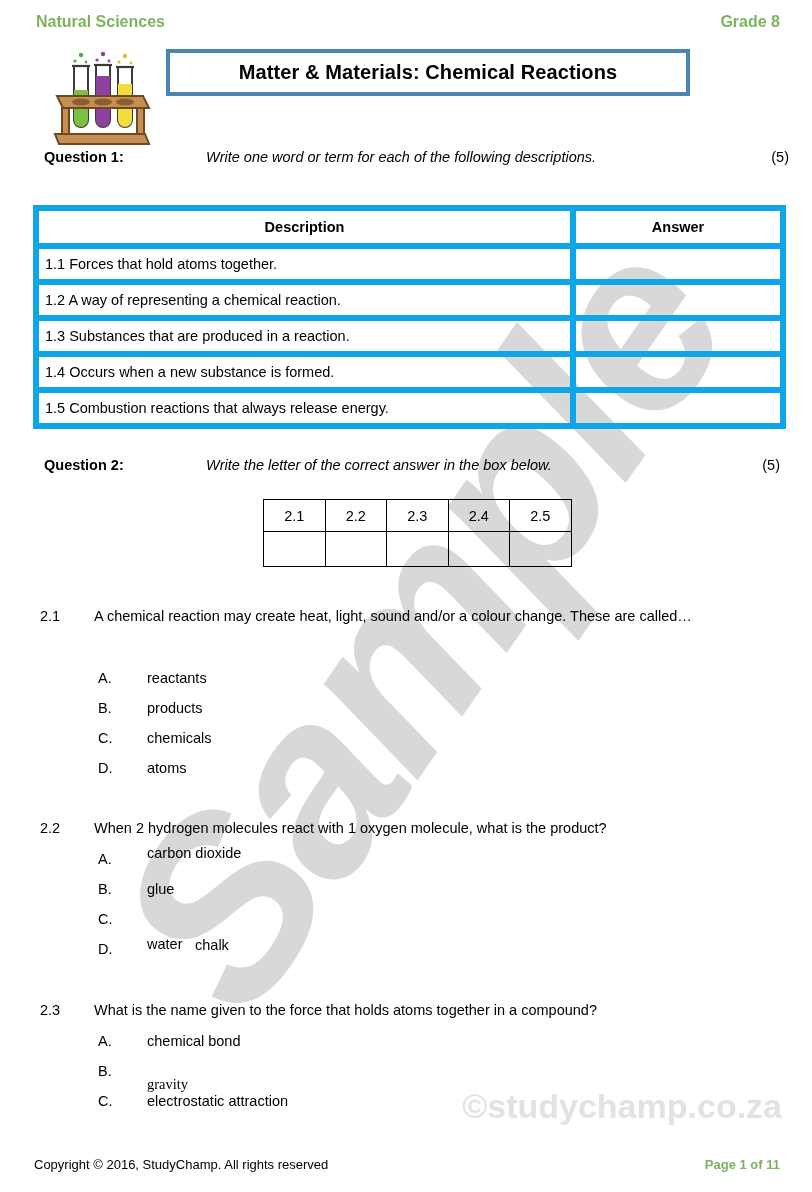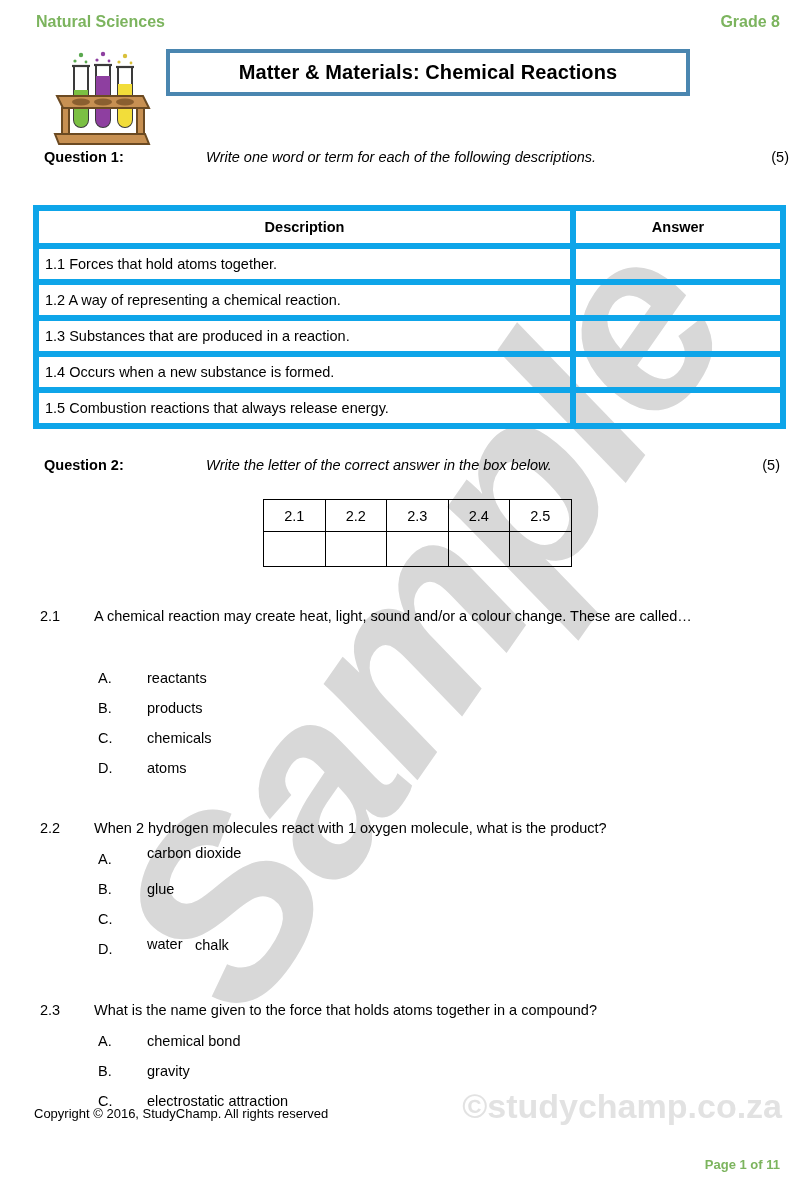--- a/index.html
+++ b/index.html
@@ -202,21 +202,21 @@
   .mcq .opt-text {
     position: absolute;
     left: 147px;
     font-size: 14.5px;
   }
 
   
   .footer-left {
     position: absolute;
     left: 34px;
-    top: 1106px;
+    top: 1157px;
     font-size: 13px;
     color: #000000;
   }
   .footer-right {
     position: absolute;
     right: 32px;
     top: 1157px;
     font-size: 13px;
     font-weight: bold;
     color: #7cb45e;
@@ -375,21 +375,21 @@
       <div class="opt-letter" style="top:121px;">D.</div>
       <div class="opt-text" style="top:117px;margin-left:48px;">chalk</div>
     </div>
 
     <div class="mcq" style="top:1002px;height:120px;">
       <div class="num" style="top:0;">2.3</div>
       <div class="stem" style="top:-7px;">What is the name given to the force that holds atoms together in a compound?</div>
       <div class="opt-letter" style="top:31px;">A.</div>
       <div class="opt-text" style="top:31px;">chemical bond</div>
       <div class="opt-letter" style="top:61px;">B.</div>
-      <div class="opt-text" style="top:61px;">gravity</div>
+      <div class="opt-text" style="top:74px;font-family:Liberation Serif, serif;">gravity</div>
       <div class="opt-letter" style="top:91px;">C.</div>
       <div class="opt-text" style="top:91px;">electrostatic attraction</div>
     </div>
 
     <div class="footer-left">Copyright © 2016, StudyChamp. All rights reserved</div>
     <div class="footer-right">Page 1 of 11</div>
 
   </div>
 </div>
 

